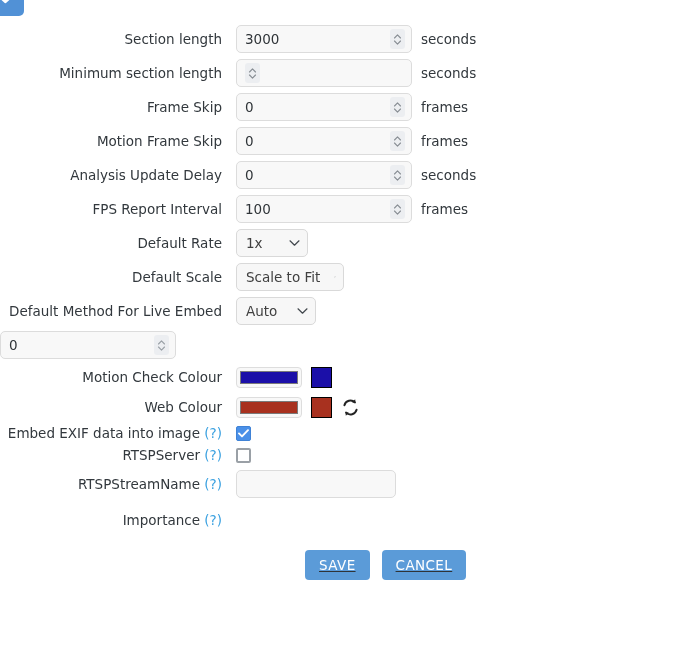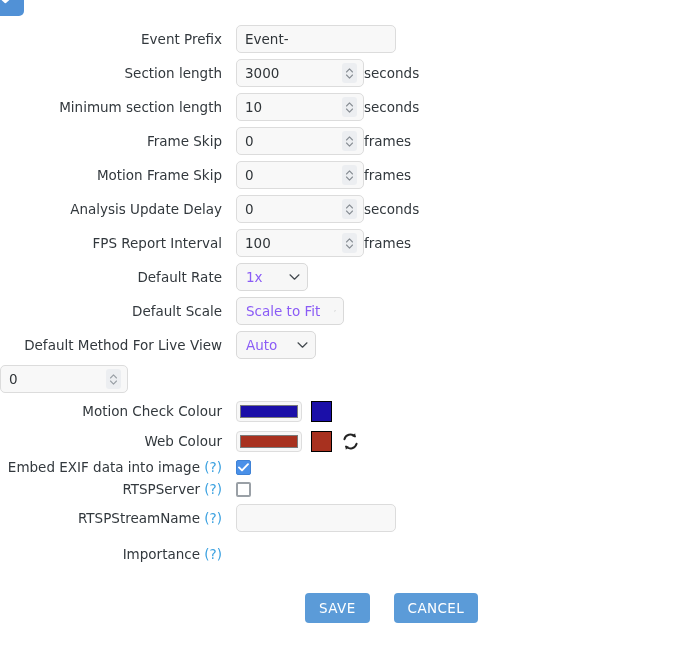--- a/index.html
+++ b/index.html
@@ -57,21 +57,21 @@
     line-height: 1.2;
   }
   .help {
     color: #3ba1e0;
     text-decoration: none;
   }
 
   
   .field {
     box-sizing: border-box;
-    width: 128px;
+    width: 176px;
     height: 28px;
     background: #f8f8f8;
     border: 1px solid #dcdcdc;
     border-radius: 5px;
     padding: 0 8px;
     font-family: "DejaVu Sans", "Liberation Sans", sans-serif;
     font-size: 13.5px;
     color: #2f3438;
     display: flex;
     align-items: center;
@@ -87,36 +87,37 @@
     display: flex;
     flex-direction: column;
     align-items: center;
     justify-content: center;
     flex: 0 0 auto;
     margin-right: -2px;
   }
   .spin svg { display: block; }
 
   .unit {
+    margin-left: 9px;
     font-size: 13.5px;
     color: #32383d;
   }
 
   
   .sel {
     box-sizing: border-box;
     height: 28px;
     background: #f7f7f7;
     border: 1px solid #d9d9d9;
     border-radius: 5px;
     padding: 0 7px 0 9px;
     display: inline-flex;
     align-items: center;
     font-size: 13.5px;
-    color: #8b5cf6;
+    color: #404040;
   }
   .sel .txt { margin-right: 14px; white-space: nowrap; }
   .sel.w-rate   { width: 72px; }
   .sel.w-scale  { width: 108px; }
   .sel.w-method { width: 80px; }
   .sel.w-imp    { width: 130px; }
   .sel.w-imp .txt { margin-right: auto; }
   .chev { margin-left: auto; display: block; }
 
   
@@ -155,23 +156,24 @@
     display: inline-flex;
     align-items: center;
     justify-content: center;
   }
   .cb.off { background: #ffffff; border: 2px solid #9aa0a6; }
   .cb.on  { background: #4a90e8; border: 1px solid #3f82d6; }
 
   
   .actions {
     display: flex;
-    gap: 24px;
+    gap: 12px;
     margin-left: 305px;
-    margin-top: 21px;
+    margin-top: 12px;
+    text-decoration: underline;
   }
   .btn {
     background: #5b9bd8;
     color: #ffffff;
     border: none;
     border-radius: 4px;
     height: 30px;
     padding: 0 14px;
     font-family: "DejaVu Sans", "Liberation Sans", sans-serif;
     font-size: 13.5px;
@@ -183,45 +185,38 @@
 <body>
 
 <div class="top-pill">
   <svg width="16" height="12" viewBox="0 0 16 12">
     <path d="M1 6 L5.5 10 L15 1" stroke="#ffffff" stroke-width="2.4" fill="none" stroke-linecap="round" stroke-linejoin="round"></path>
   </svg>
 </div>
 
 <div class="form">
 
-  <div class="row">
-    <div class="lbl">Event Prefix</div>
-    <div class="field" style="width:160px">
-      <span class="val">Event-</span>
-    </div>
-  </div>
 
   <div class="row">
     <div class="lbl">Section length</div>
     <div class="field">
       <span class="val">3000</span>
       <span class="spin">
         <svg width="9" height="13" viewBox="0 0 9 13">
           <path d="M1.5 5 L4.5 1.8 L7.5 5" stroke="#888e94" stroke-width="1.1" fill="none" stroke-linecap="round" stroke-linejoin="round"></path>
           <path d="M1.5 8 L4.5 11.2 L7.5 8" stroke="#888e94" stroke-width="1.1" fill="none" stroke-linecap="round" stroke-linejoin="round"></path>
         </svg>
       </span>
     </div>
     <div class="unit">seconds</div>
   </div>
 
   <div class="row">
     <div class="lbl">Minimum section length</div>
     <div class="field">
-      <span class="val">10</span>
       <span class="spin">
         <svg width="9" height="13" viewBox="0 0 9 13">
           <path d="M1.5 5 L4.5 1.8 L7.5 5" stroke="#888e94" stroke-width="1.1" fill="none" stroke-linecap="round" stroke-linejoin="round"></path>
           <path d="M1.5 8 L4.5 11.2 L7.5 8" stroke="#888e94" stroke-width="1.1" fill="none" stroke-linecap="round" stroke-linejoin="round"></path>
         </svg>
       </span>
     </div>
     <div class="unit">seconds</div>
   </div>
 
@@ -295,21 +290,21 @@
     <div class="lbl">Default Scale</div>
     <div class="sel w-scale">
       <span class="txt">Scale to Fit</span>
       <svg class="chev" width="11" height="8" viewBox="0 0 11 8">
         <path d="M1 1.8 L5.5 6.2 L10 1.8" stroke="#43494e" stroke-width="1.2" fill="none" stroke-linecap="round" stroke-linejoin="round"></path>
       </svg>
     </div>
   </div>
 
   <div class="row">
-    <div class="lbl">Default Method For Live View</div>
+    <div class="lbl">Default Method For Live Embed</div>
     <div class="sel w-method">
       <span class="txt">Auto</span>
       <svg class="chev" width="11" height="8" viewBox="0 0 11 8">
         <path d="M1 1.8 L5.5 6.2 L10 1.8" stroke="#43494e" stroke-width="1.2" fill="none" stroke-linecap="round" stroke-linejoin="round"></path>
       </svg>
     </div>
   </div>
 
   <div class="row">
     <div class="field">

